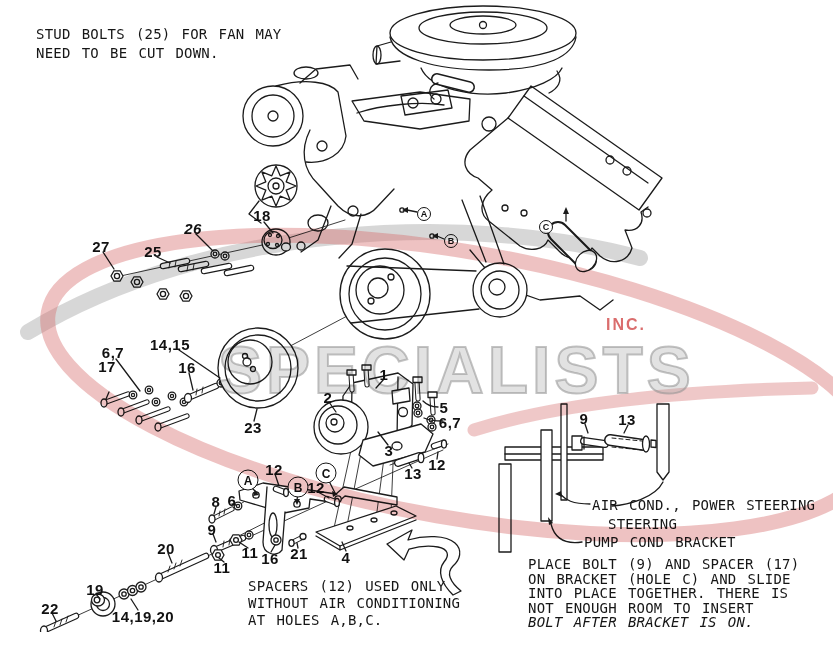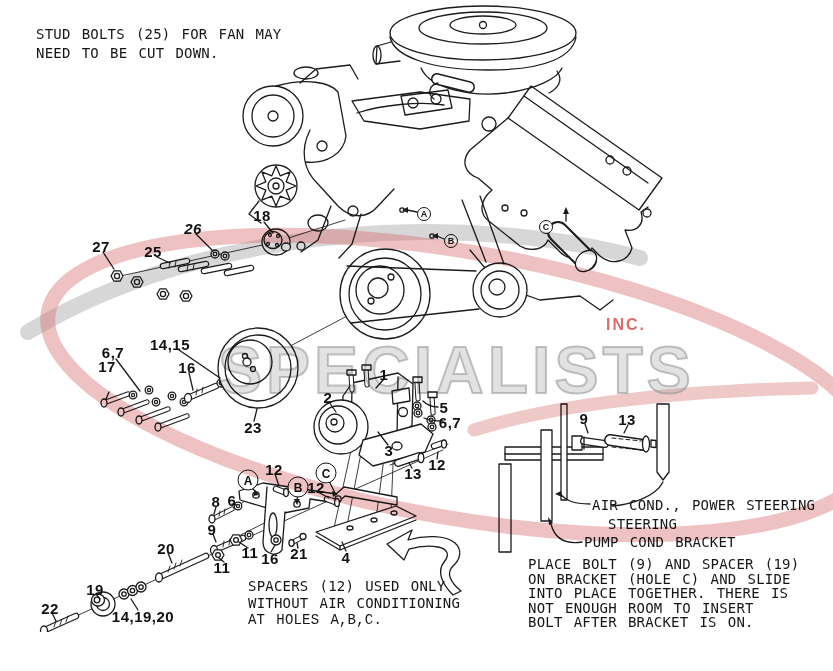--- a/index.html
+++ b/index.html
@@ -387,26 +387,26 @@
 
     <div>
 
     <div class="tech" style="left: 36px; top: 26px;">STUD BOLTS (25) FOR FAN MAY</div>
         <div class="tech" style="left: 36px; top: 45px;">NEED TO BE CUT DOWN.</div>
         <div class="tech" style="left: 592px; top: 497px;">AIR COND., POWER STEERING</div>
         <div class="tech" style="left: 608px; top: 516px;">STEERING</div>
         <div class="tech" style="left: 584px; top: 534px;">PUMP COND BRACKET</div>
         <div class="tech" style="left: 248px; top: 578px;">SPACERS (12) USED ONLY</div>
         <div class="tech" style="left: 248px; top: 595px; text-align: center;">WITHOUT AIR CONDITIONING</div>
-        <div class="tech" style="left: 248px; top: 612px; font-family: Liberation Mono, monospace;">AT HOLES A,B,C.</div>
-        <div class="tech" style="left: 528px; top: 556px;">PLACE BOLT (9) AND SPACER (19)</div>
+        <div class="tech" style="left: 248px; top: 612px;">AT HOLES A,B,C.</div>
+        <div class="tech" style="left: 528px; top: 556px;">PLACE BOLT (9) AND SPACER (17)</div>
         <div class="tech" style="left: 528px; top: 571px; text-align: center;">ON BRACKET (HOLE C) AND SLIDE</div>
         <div class="tech" style="left: 528px; top: 585px;">INTO PLACE TOGETHER. THERE IS</div>
         <div class="tech" style="left: 528px; top: 600px;">NOT ENOUGH ROOM TO INSERT</div>
-        <div class="tech" style="left: 528px; top: 614px;">BOLT AFTER BRACKET IS ON.</div>
+        <div class="tech" style="left: 528px; top: 614px; font-style: italic;">BOLT AFTER BRACKET IS ON.</div>
       </div>
 
     <div>
 
     <div class="callout" style="left: 101px; top: 246px;">27</div>
         <div class="callout" style="left: 153px; top: 251px;">25</div>
         <div class="callout" style="left: 193px; top: 228px; font-style: italic;">26</div>
         <div class="callout" style="left: 262px; top: 215px;">18</div>
         <div class="callout" style="left: 113px; top: 352px;">6,7</div>
         <div class="callout" style="left: 170px; top: 344px;">14,15</div>

